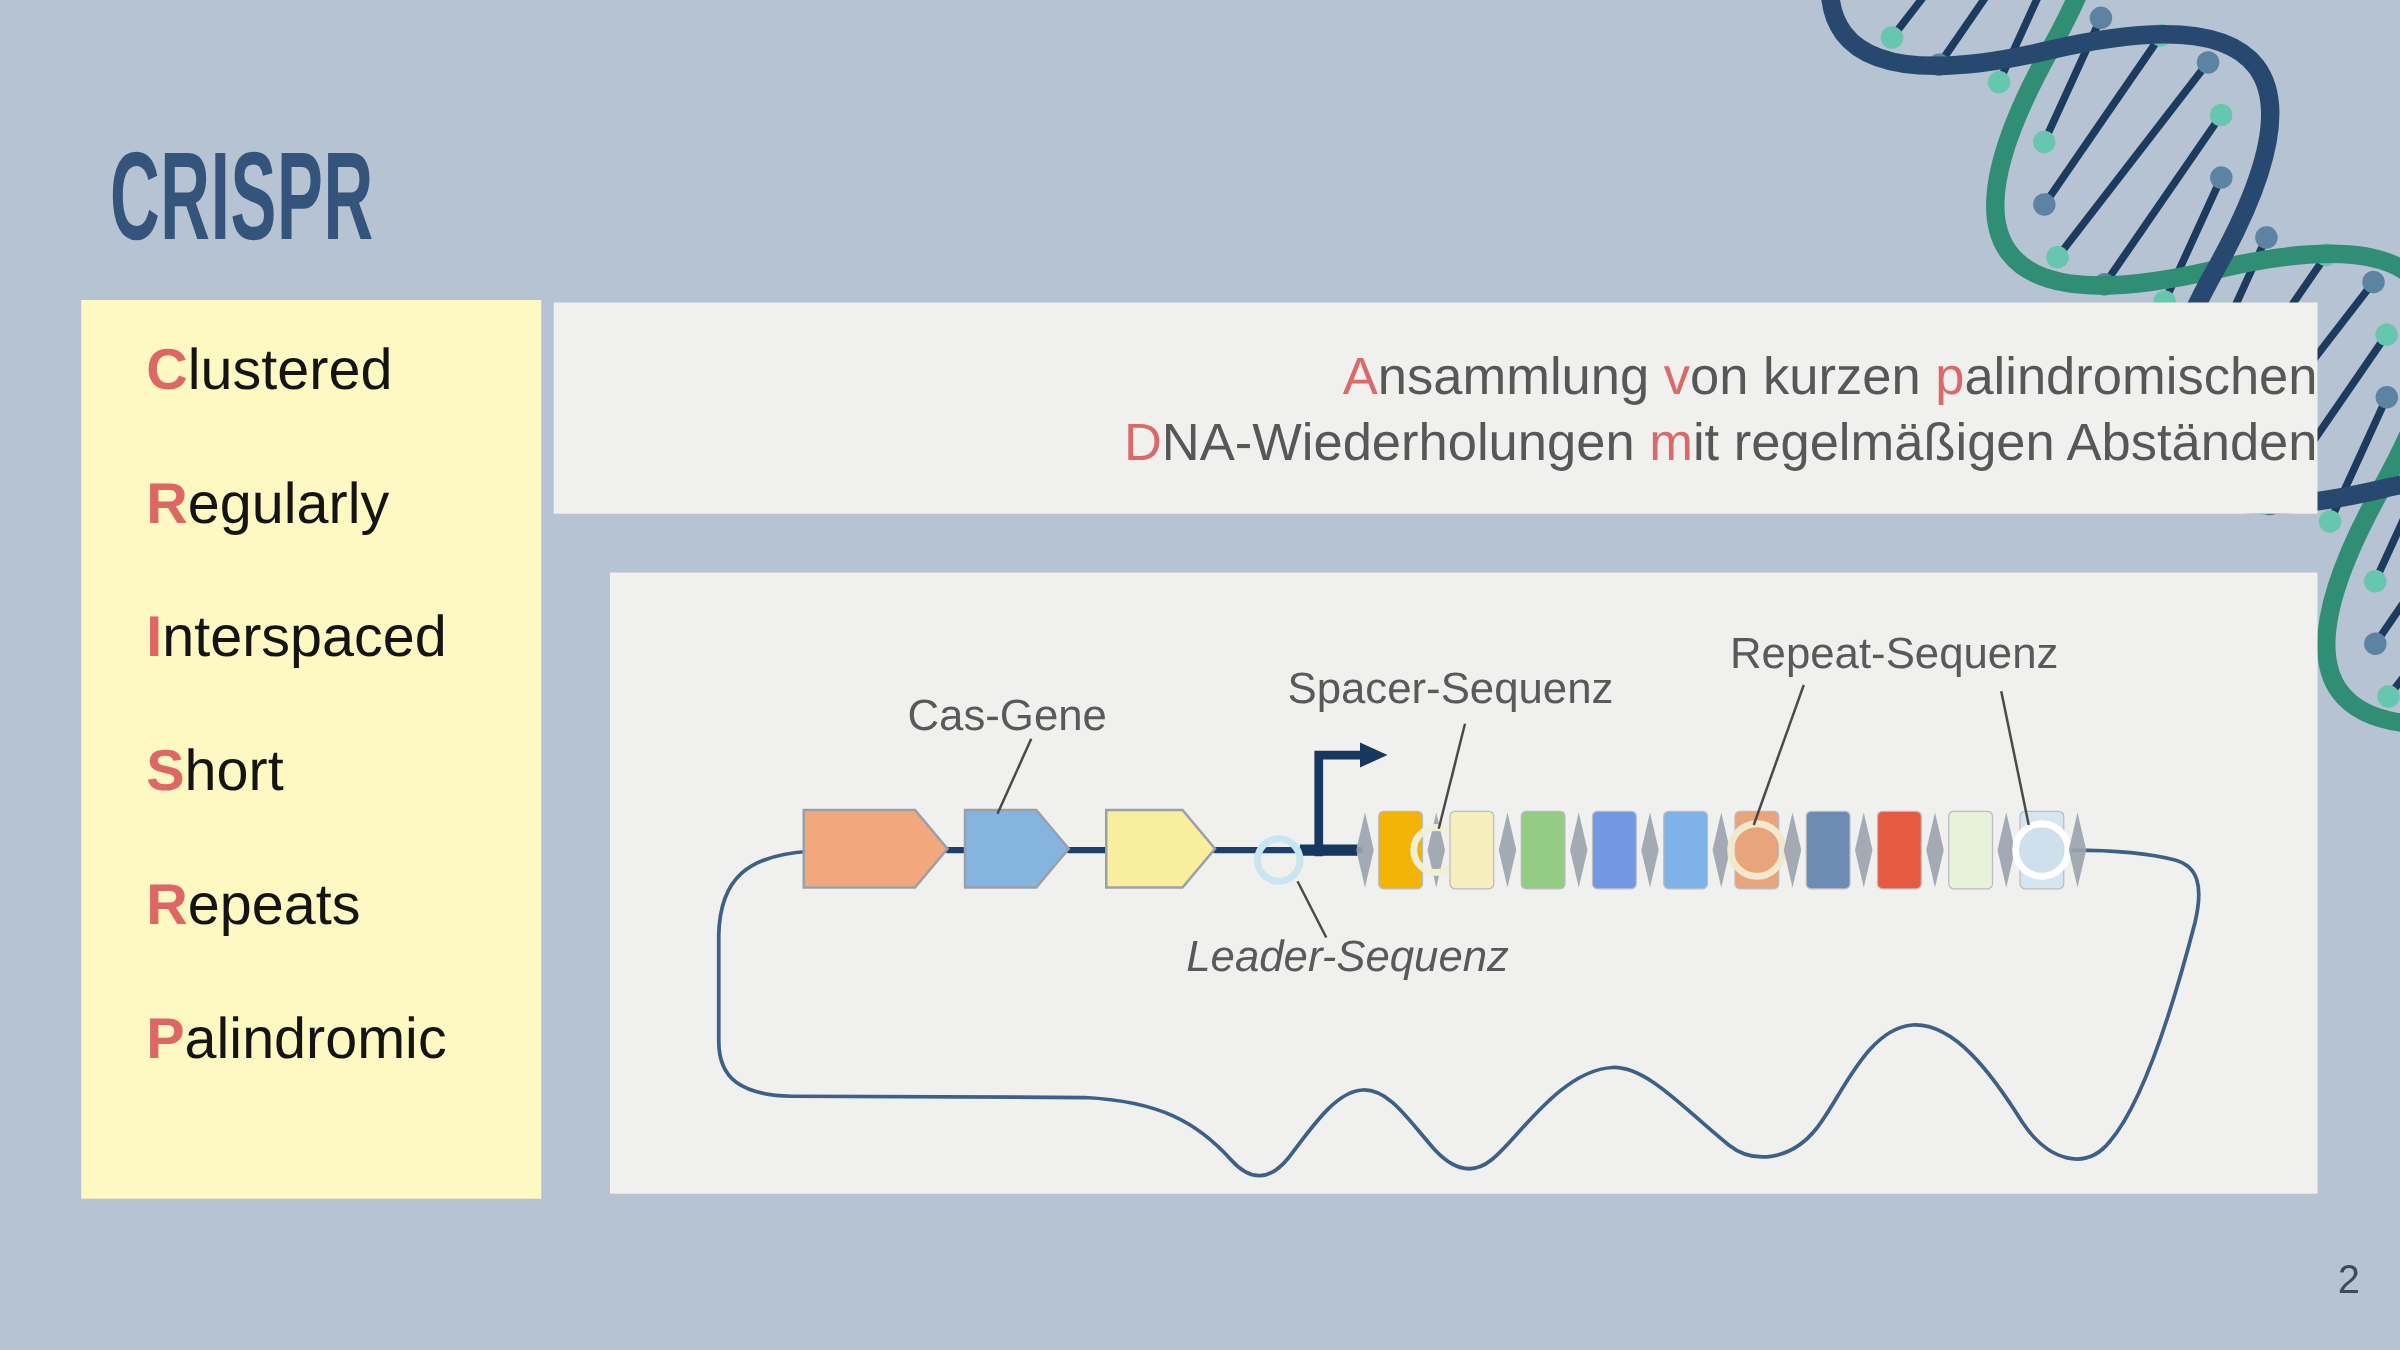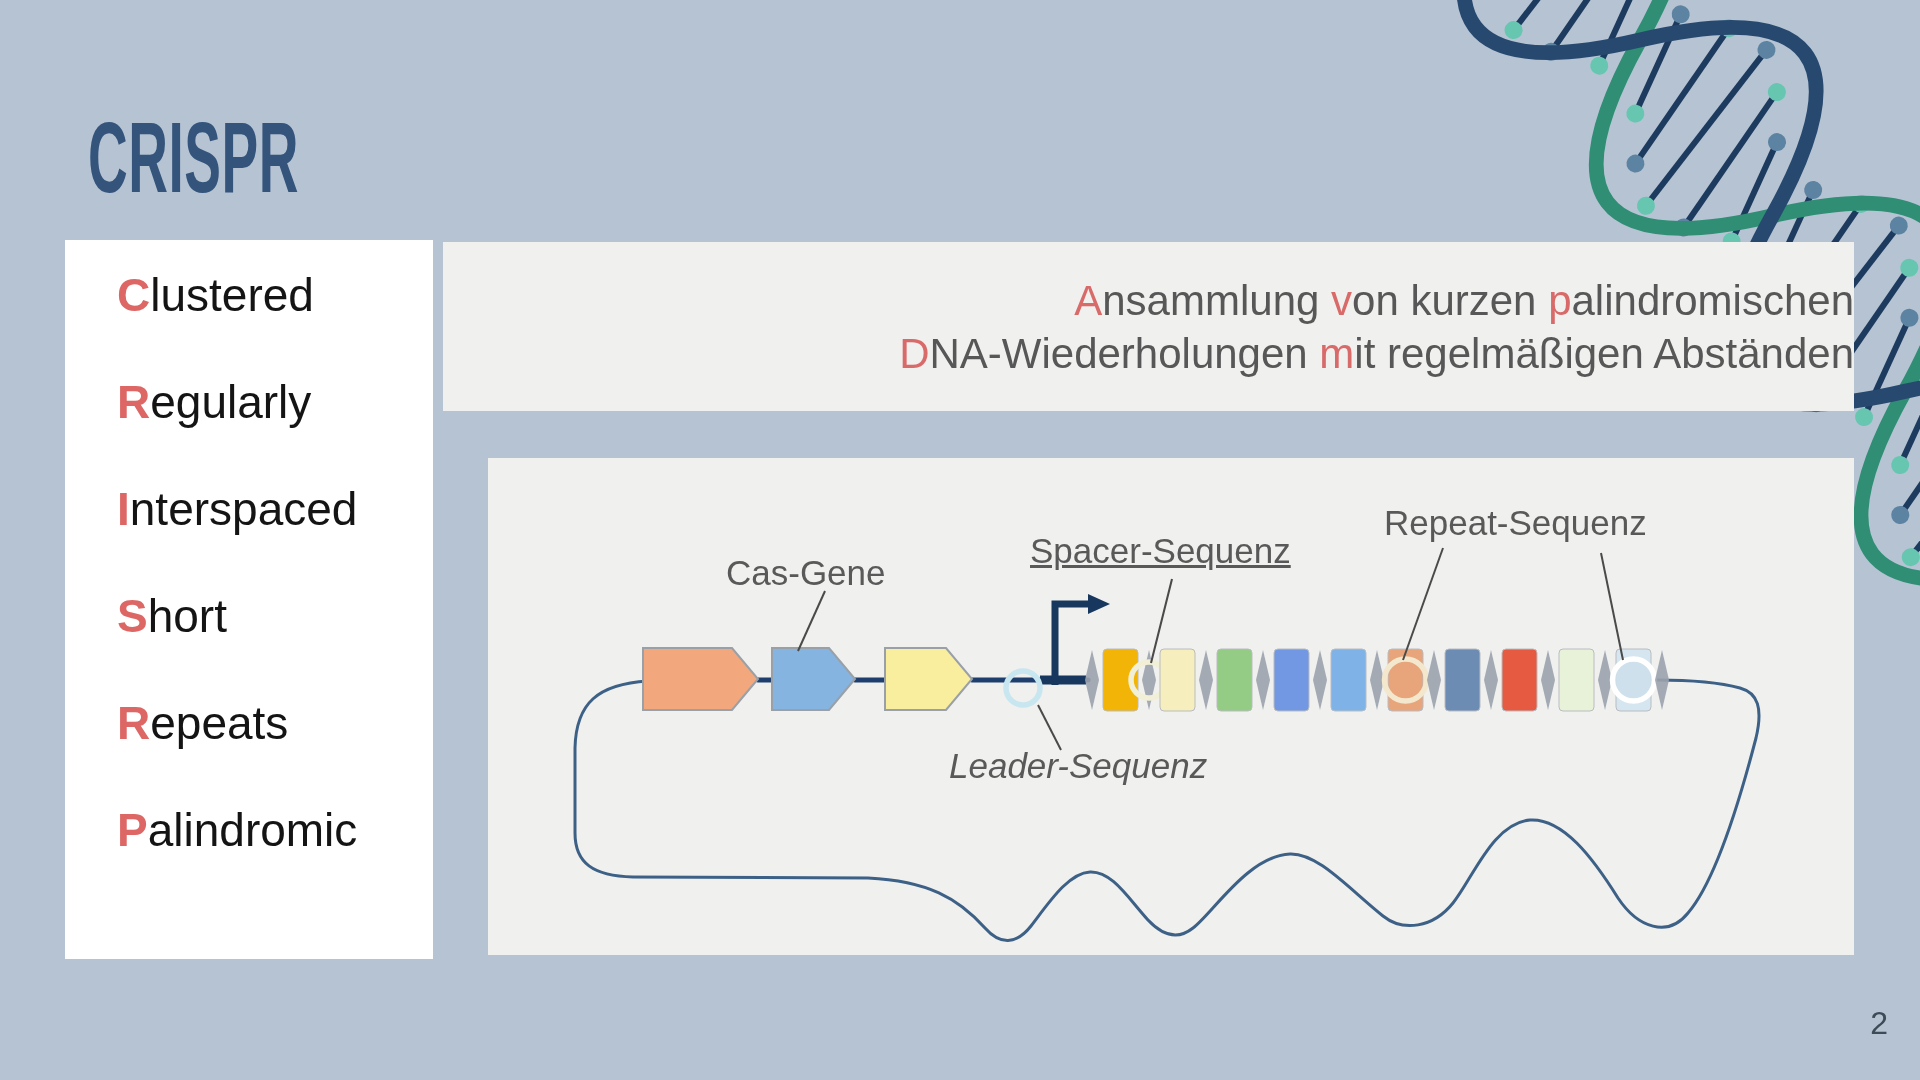--- a/index.html
+++ b/index.html
@@ -16,21 +16,21 @@
   
   .page-title{
     left:88px;top:100px;z-index:2;
     font-size:100px;font-weight:700;color:#34547c;
     transform:scaleX(0.55);transform-origin:left top;
     letter-spacing:1px;white-space:nowrap;
   }
   
   .acronym-panel{
     left:65px;top:240px;width:368px;height:719px;
-    background:#ffffff;z-index:1;
+    background:#fef9c3;z-index:1;
     box-sizing:border-box;padding:2px 0 0 52px;
   }
   .acronym-row{height:107px;line-height:107px;font-size:46px;color:#141414;white-space:nowrap;}
   .acronym-row .init{color:#dd6765;font-weight:700;}
   
   .definition-box{
     left:443px;top:242px;width:1411px;height:169px;
     background:#f0f0ee;z-index:1;
     display:flex;flex-direction:column;justify-content:center;
     text-align:right;
@@ -40,21 +40,21 @@
   
   .diagram-box{
     left:488px;top:458px;width:1366px;height:497px;
     background:#f0f0ee;z-index:1;
   }
   .diagram-box svg{position:absolute;left:0;top:0;}
   .diag-label{
     position:absolute;font-size:35px;color:#595959;white-space:nowrap;z-index:3;
   }
   .lbl-cas{left:238px;top:95px;}
-  .lbl-spacer{left:542px;top:73px;text-decoration:underline;}
+  .lbl-spacer{left:542px;top:73px;}
   .lbl-repeat{left:896px;top:45px;}
   .lbl-leader{left:461px;top:288px;font-style:italic;}
   
   .page-number{
     right:32px;top:1005px;z-index:2;
     font-size:32px;color:#3f4a57;
   }
 </style>
 </head>
 <body>

